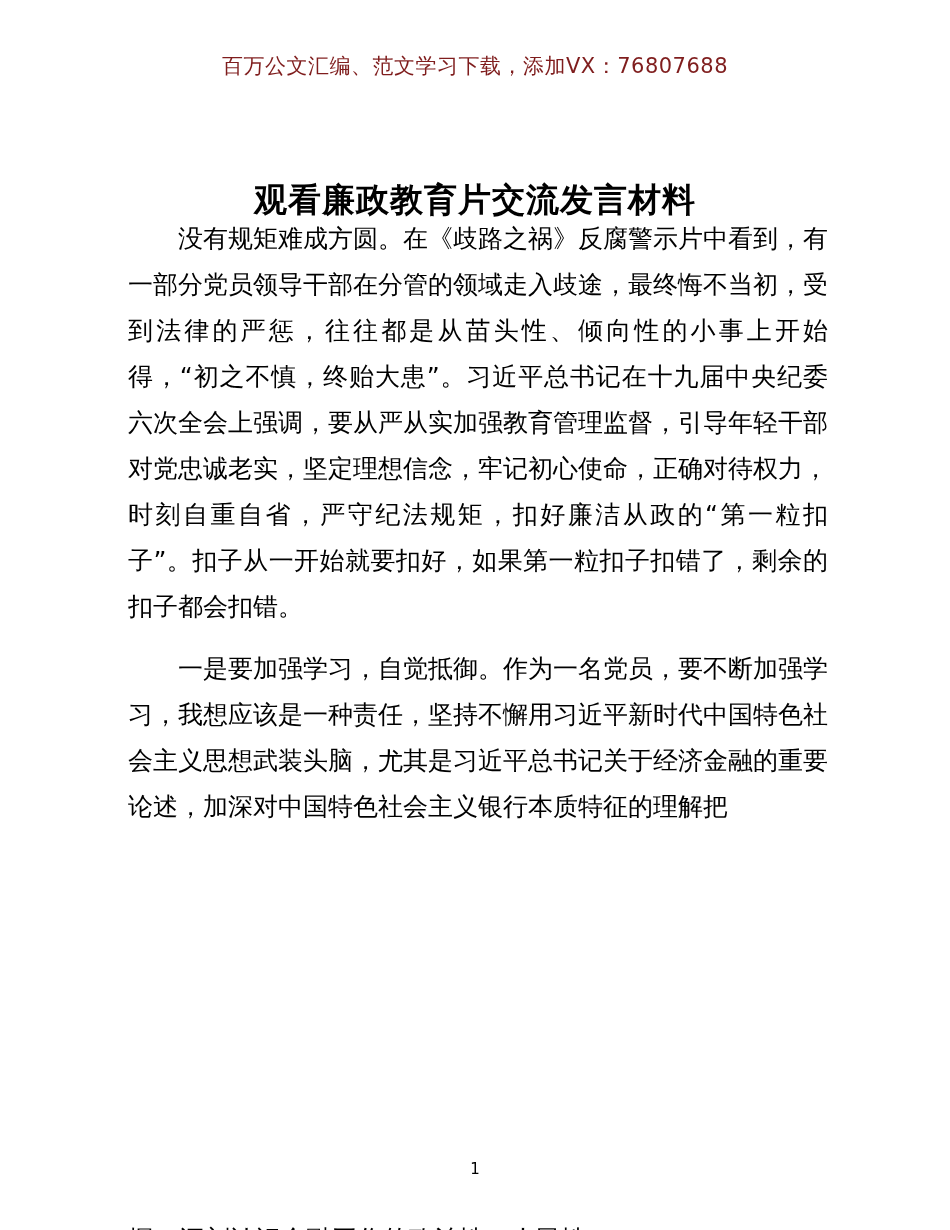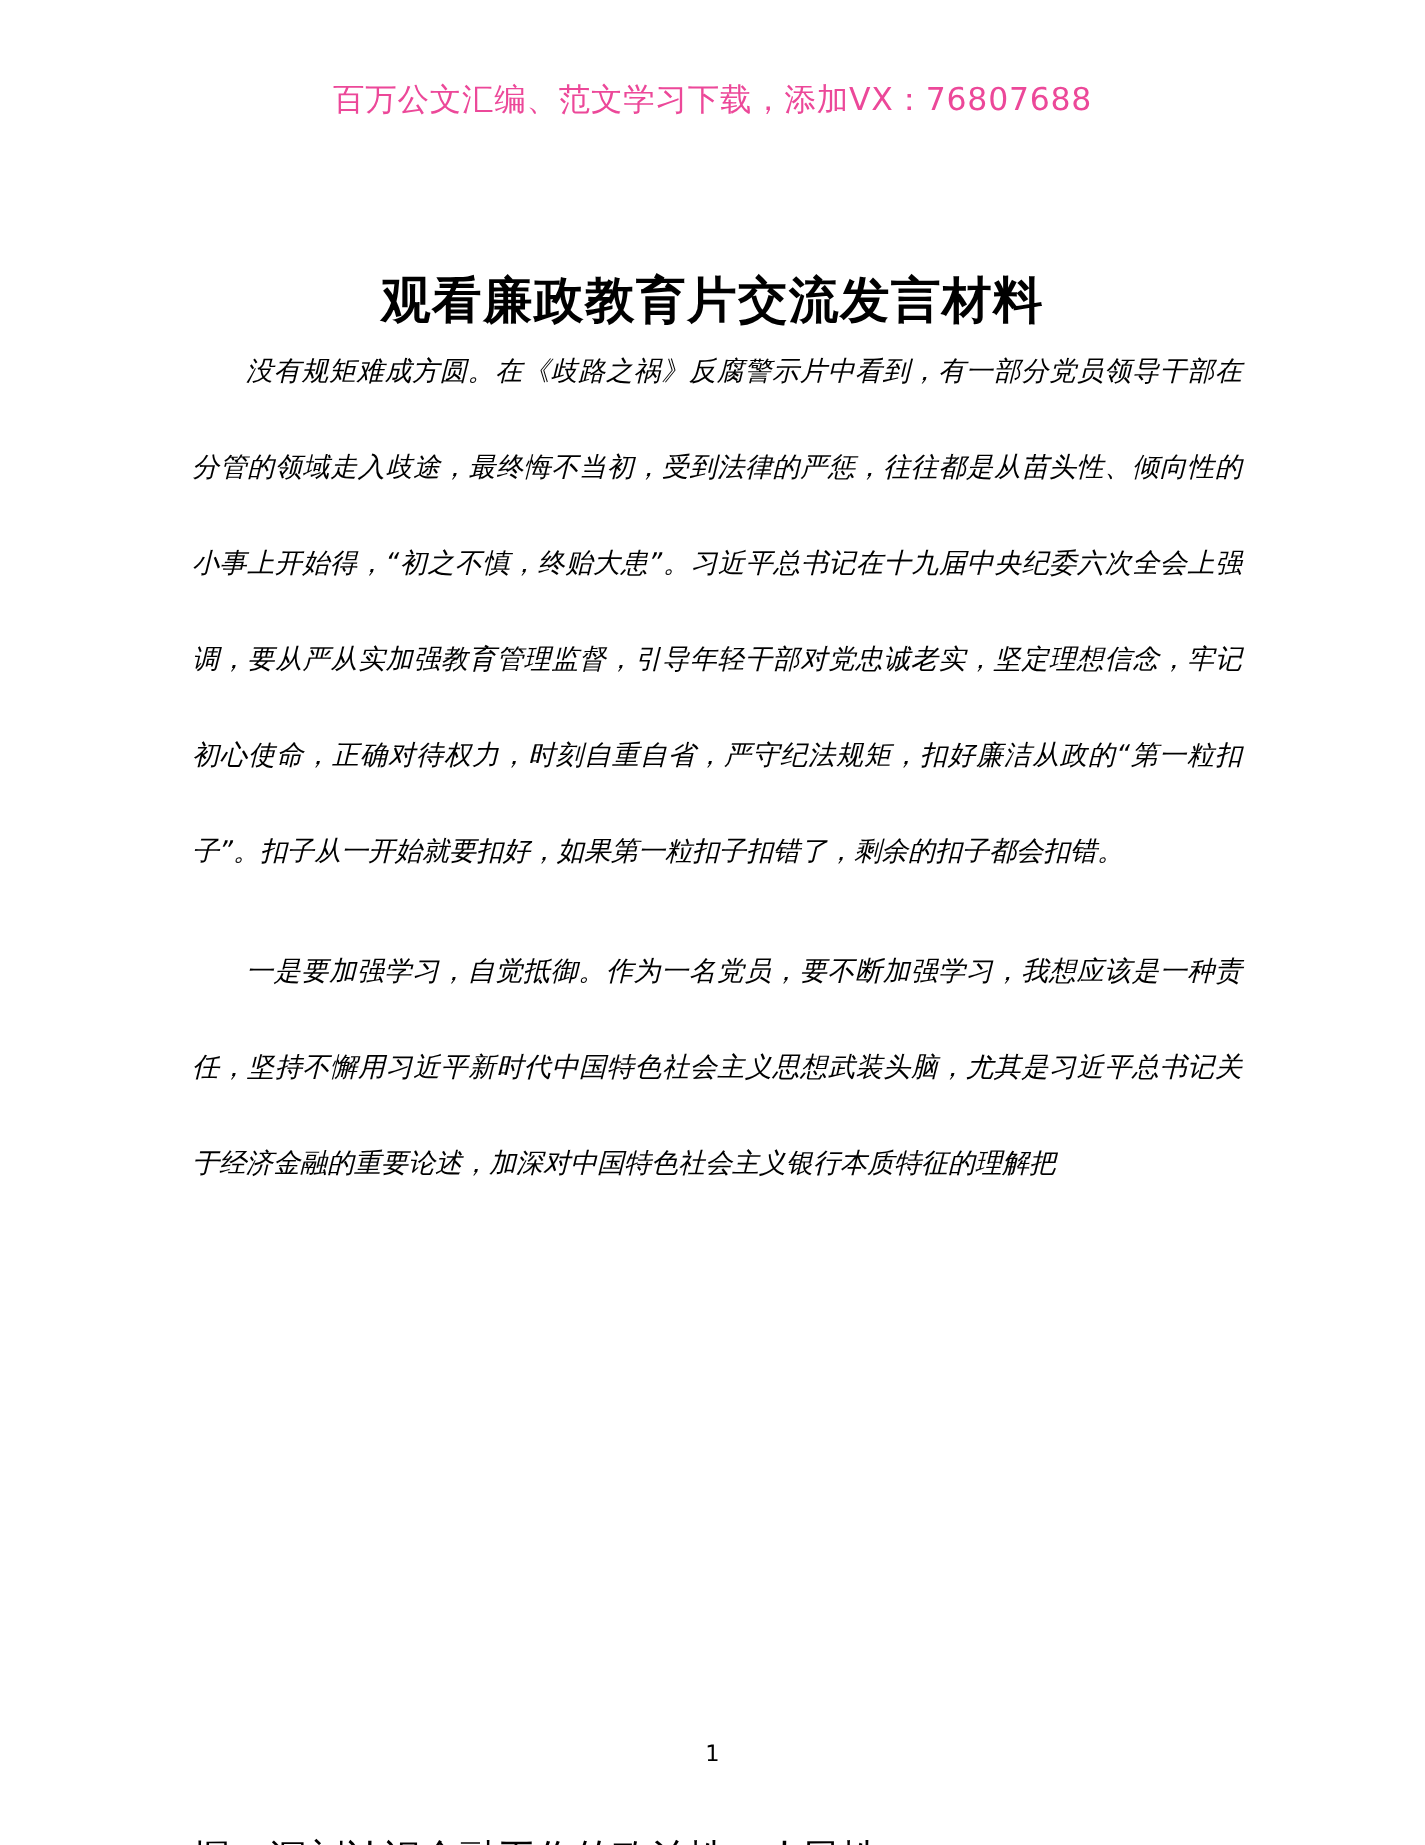--- a/index.html
+++ b/index.html
@@ -21,21 +21,21 @@
     position: relative;
     box-sizing: border-box;
     padding: 0;
   }
   .watermark {
     position: absolute;
     top: 52px;
     left: 0;
     width: 950px;
     text-align: center;
-    color: #ec4899;
+    color: #7f1d1d;
     font-size: 21px;
     font-family: "DejaVu Sans", "Liberation Sans", sans-serif;
     letter-spacing: 0.5px;
     white-space: nowrap;
   }
   .doc-title {
     position: absolute;
     top: 156px;
     left: 0;
     width: 950px;
@@ -46,29 +46,28 @@
     letter-spacing: 1px;
   }
   .body-wrap {
     position: absolute;
     top: 216px;
     left: 128px;
     width: 700px;
   }
   p.para {
     margin: 0 0 16px 0;
-    font-size: 18px;
-    line-height: 64px;
+    font-size: 25px;
+    line-height: 46px;
     text-align: justify;
     text-justify: inter-ideograph;
     text-indent: 2em;
     font-family: "DejaVu Sans", "Liberation Sans", sans-serif;
     letter-spacing: 0px;
     word-break: break-all;
-    font-style: italic;
   }
   .page-number {
     position: absolute;
     bottom: 52px;
     left: 0;
     width: 950px;
     text-align: center;
     font-size: 15px;
     font-family: "DejaVu Sans", "Liberation Sans", sans-serif;
     color: #000;

